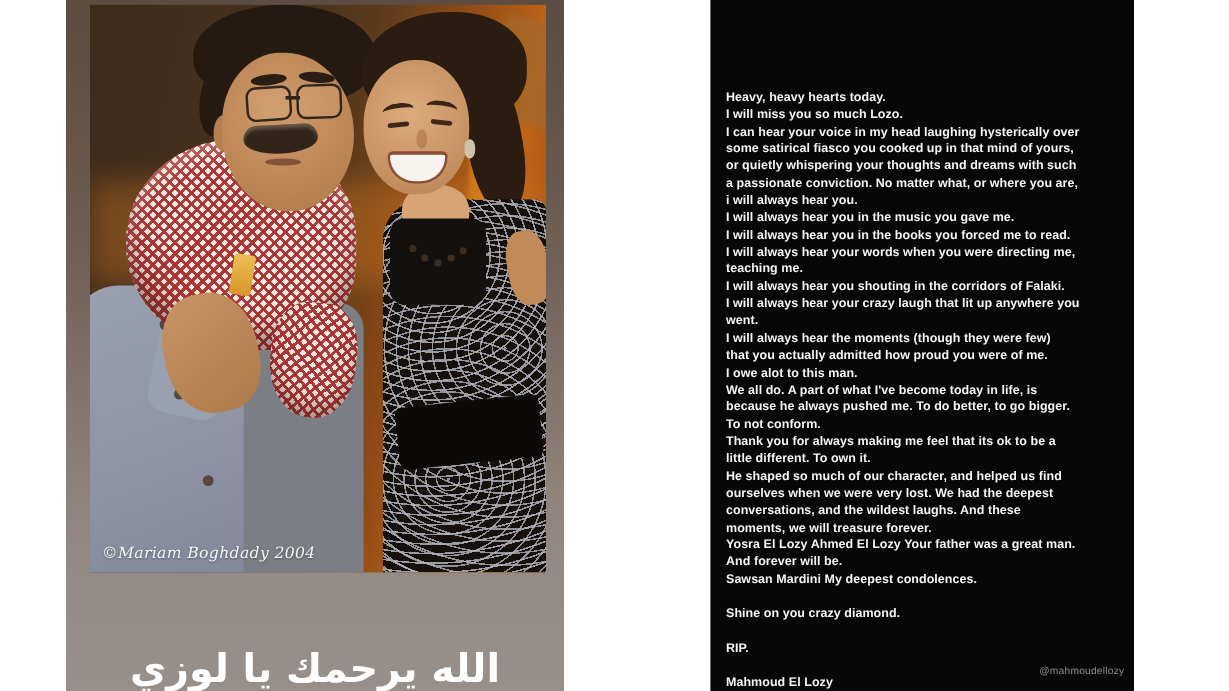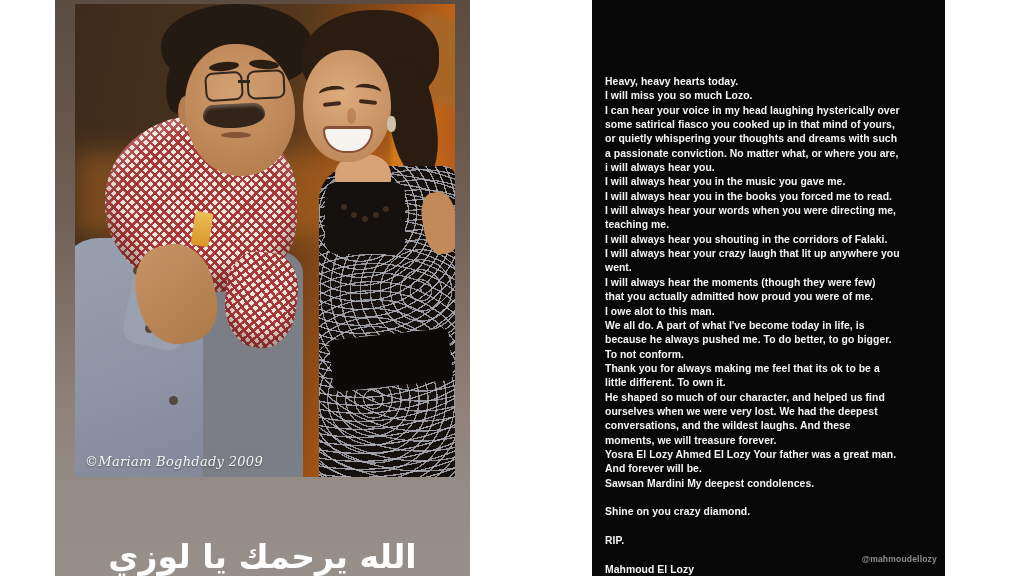--- a/index.html
+++ b/index.html
@@ -90,21 +90,21 @@
     text-shadow:0 1px 2px rgba(0,0,0,.4);}
 
   .caption{position:absolute;left:0;right:0;top:490px;text-align:center;color:#ffffff;margin-top:45px;}
   .caption-arabic{font-family:"DejaVu Sans",sans-serif;font-weight:bold;font-size:33px;line-height:44px;direction:rtl;}
   .caption-rip{margin-top:4px;font-size:17px;font-weight:bold;letter-spacing:1.5px;}
 
   
   .right-card{position:absolute;left:592px;top:0;width:353px;height:576px;background:#070707;overflow:hidden;}
   .tribute{position:absolute;left:13px;top:49px;width:338px;color:#f5f5f5;
     font-size:10.4px;font-weight:bold;line-height:14.35px;white-space:pre;letter-spacing:.05px;overflow:hidden;margin-top:26px;}
-  .handle{position:absolute;right:8px;bottom:12px;color:#8f8f8f;font-size:8.5px;font-weight:bold;letter-spacing:.2px;}
+  .handle{position:absolute;right:8px;bottom:12px;color:#8f8f8f;font-size:8.5px;font-weight:normal;letter-spacing:.2px;}
 </style>
 </head>
 <body>
 
 <div class="canvas">
 
   <section class="left-card">
     <div class="photo">
       <div class="a wall-corner"></div>
       <div class="a wall-stripe"></div>
@@ -146,21 +146,21 @@
       <div class="a woman-eye eye-w-l"></div>
       <div class="a woman-eye eye-w-r"></div>
       <div class="a woman-nose"></div>
       <div class="a woman-smile"></div>
       <div class="a woman-earring"></div>
       <div class="a his-hand"></div>
 
       <div class="a man-hand"></div>
       <div class="a held-item"></div>
 
-      <div class="photo-credit">©Mariam Boghdady 2009</div>
+      <div class="photo-credit">©Mariam Boghdady 2004</div>
     </div>
 
     <div class="caption">
       <div class="caption-arabic" dir="rtl">الله يرحمك يا لوزي</div>
       <div class="caption-rip">RIP</div>
     </div>
   </section>
 
   <section class="right-card">
     <div class="tribute">Heavy, heavy hearts today.

